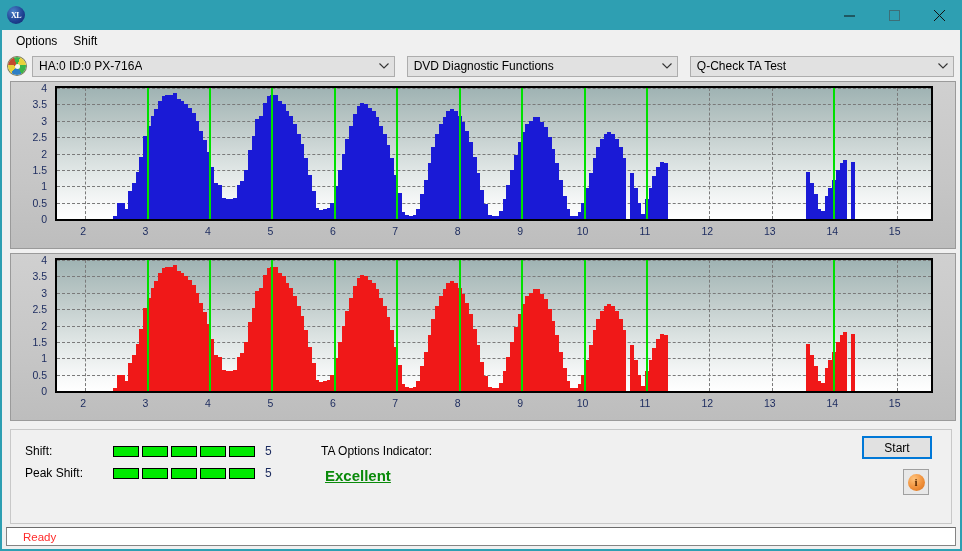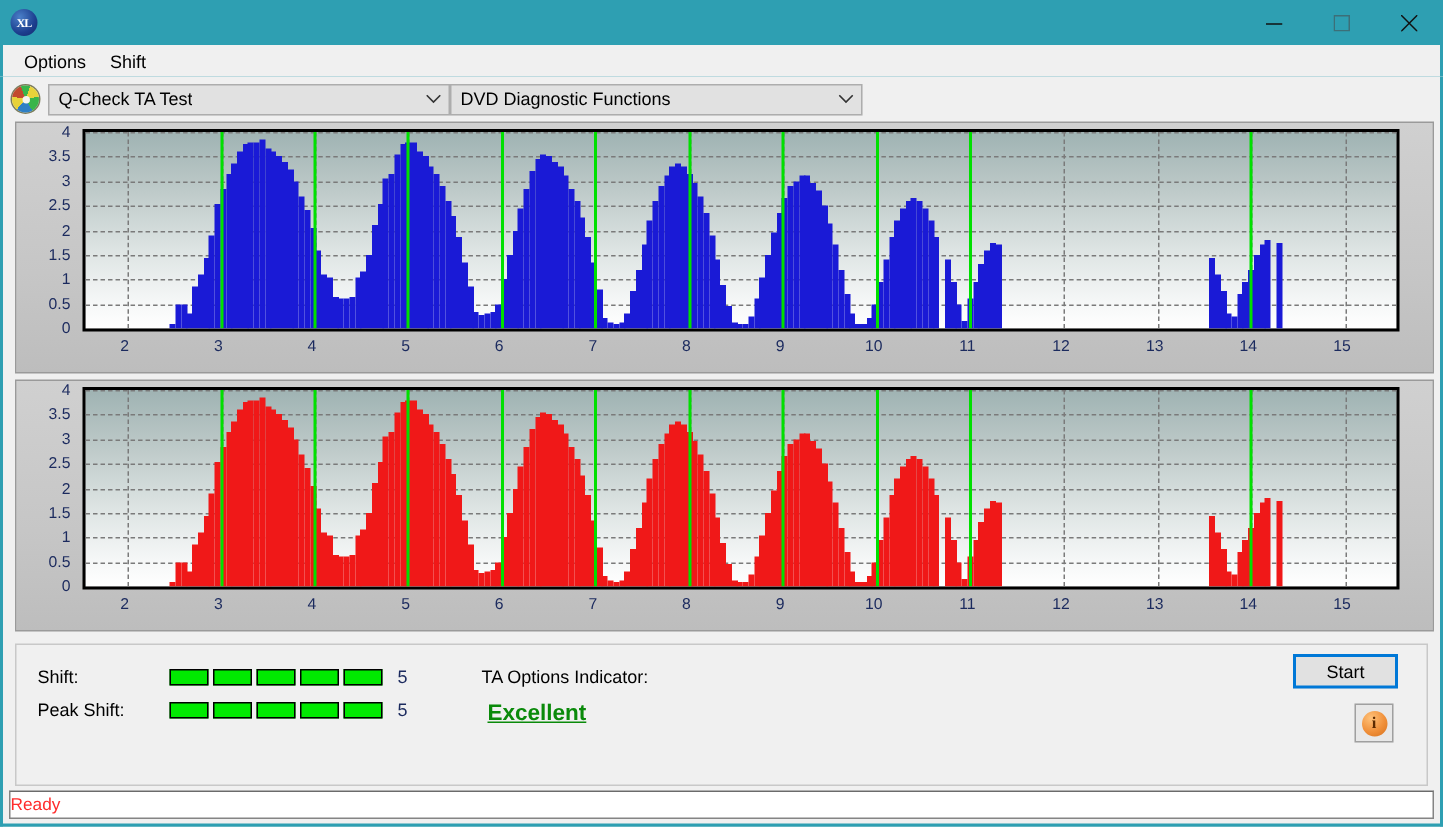--- a/index.html
+++ b/index.html
@@ -320,21 +320,21 @@
   .statusbar {
     flex: none;
     height: 19px;
     margin: 3px 4px 3px 4px;
     background: #ffffff;
     border: 1px solid #848484;
     border-top-color: #6b6b6b;
     box-sizing: border-box;
     display: flex;
     align-items: center;
-    padding-left: 0;
+    padding-left: 16px;
     font-size: 11.5px;
     color: #ff2b2b;
   }
 </style>
 </head>
 <body>
 
 <div class="window">
 
   <div class="titlebar">
@@ -361,30 +361,38 @@
 
   <div class="menubar">
     <div class="menu-item">Options</div>
     <div class="menu-item">Shift</div>
   </div>
 
   <div class="client">
 
     <div class="toolbar">
       <div class="disc-icon"></div>
-      <div class="combo combo-test">
-        <span class="combo-label">Q-Check TA Test</span>
+      <div class="combo combo-drive">
+        <span class="combo-label">HA:0 ID:0  PX-716A</span>
         <span class="chev">
           <svg width="10" height="6" viewBox="0 0 10 6">
               <polyline points="0.5,0.5 5,5 9.5,0.5" fill="none" stroke="#333" stroke-width="1.1"></polyline>
             </svg>
         </span>
       </div>
       <div class="combo combo-func">
         <span class="combo-label">DVD Diagnostic Functions</span>
+        <span class="chev">
+          <svg width="10" height="6" viewBox="0 0 10 6">
+              <polyline points="0.5,0.5 5,5 9.5,0.5" fill="none" stroke="#333" stroke-width="1.1"></polyline>
+            </svg>
+        </span>
+      </div>
+      <div class="combo combo-test">
+        <span class="combo-label">Q-Check TA Test</span>
         <span class="chev">
           <svg width="10" height="6" viewBox="0 0 10 6">
               <polyline points="0.5,0.5 5,5 9.5,0.5" fill="none" stroke="#333" stroke-width="1.1"></polyline>
             </svg>
         </span>
       </div>
     </div>
 
     <div class="charts">
       <div class="chart-panel">

